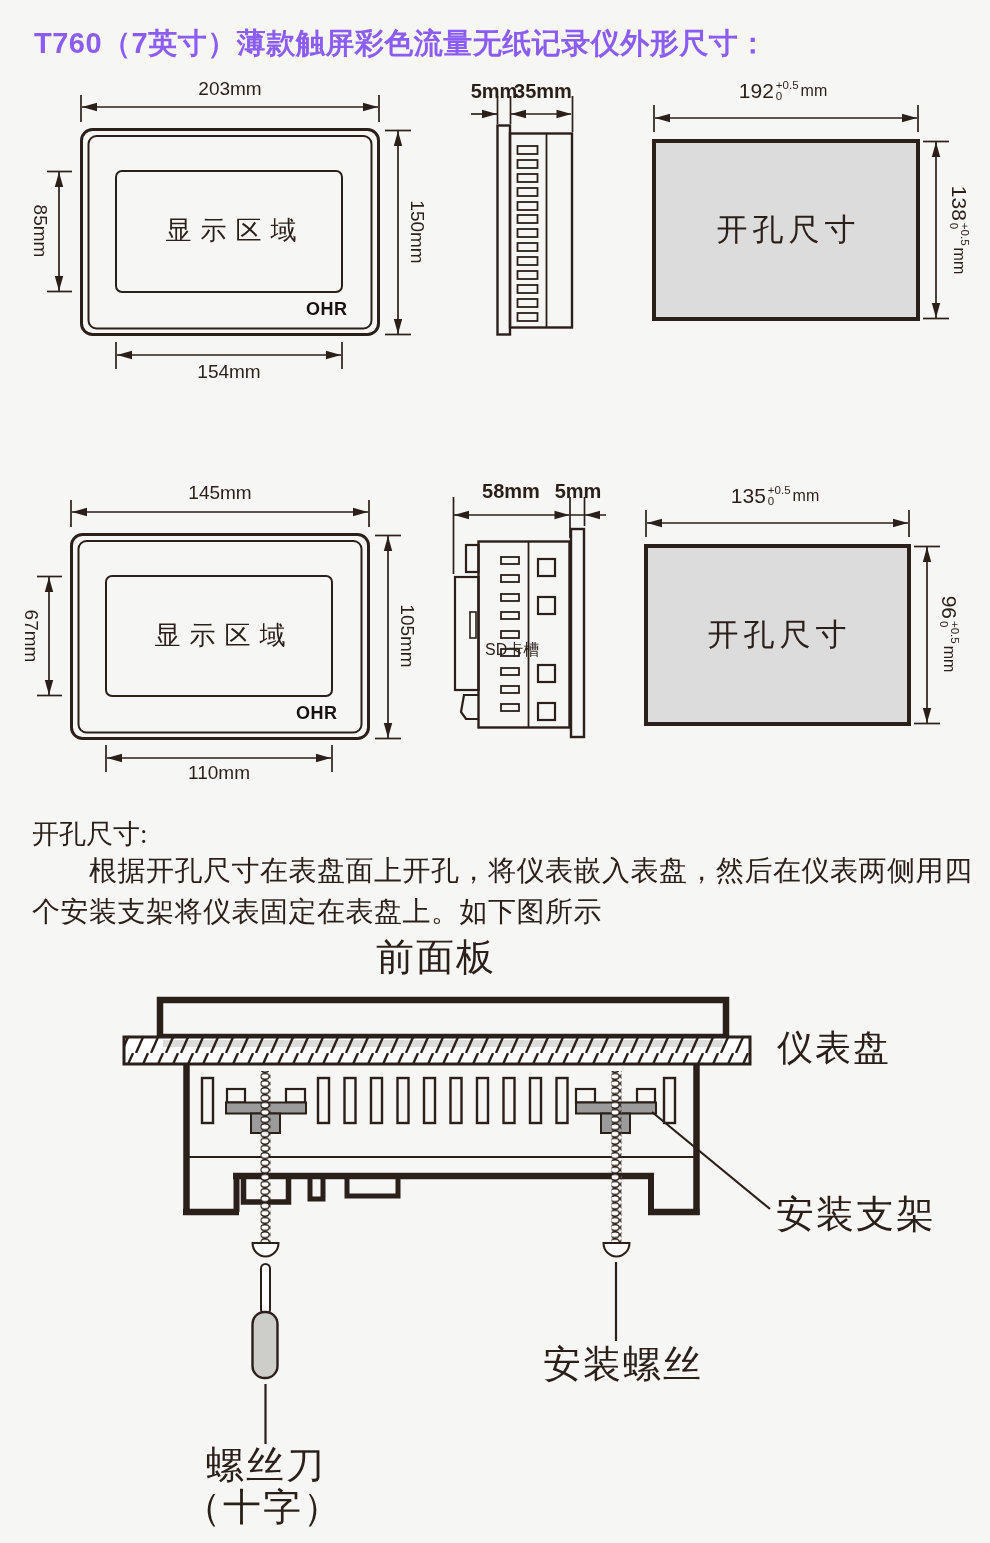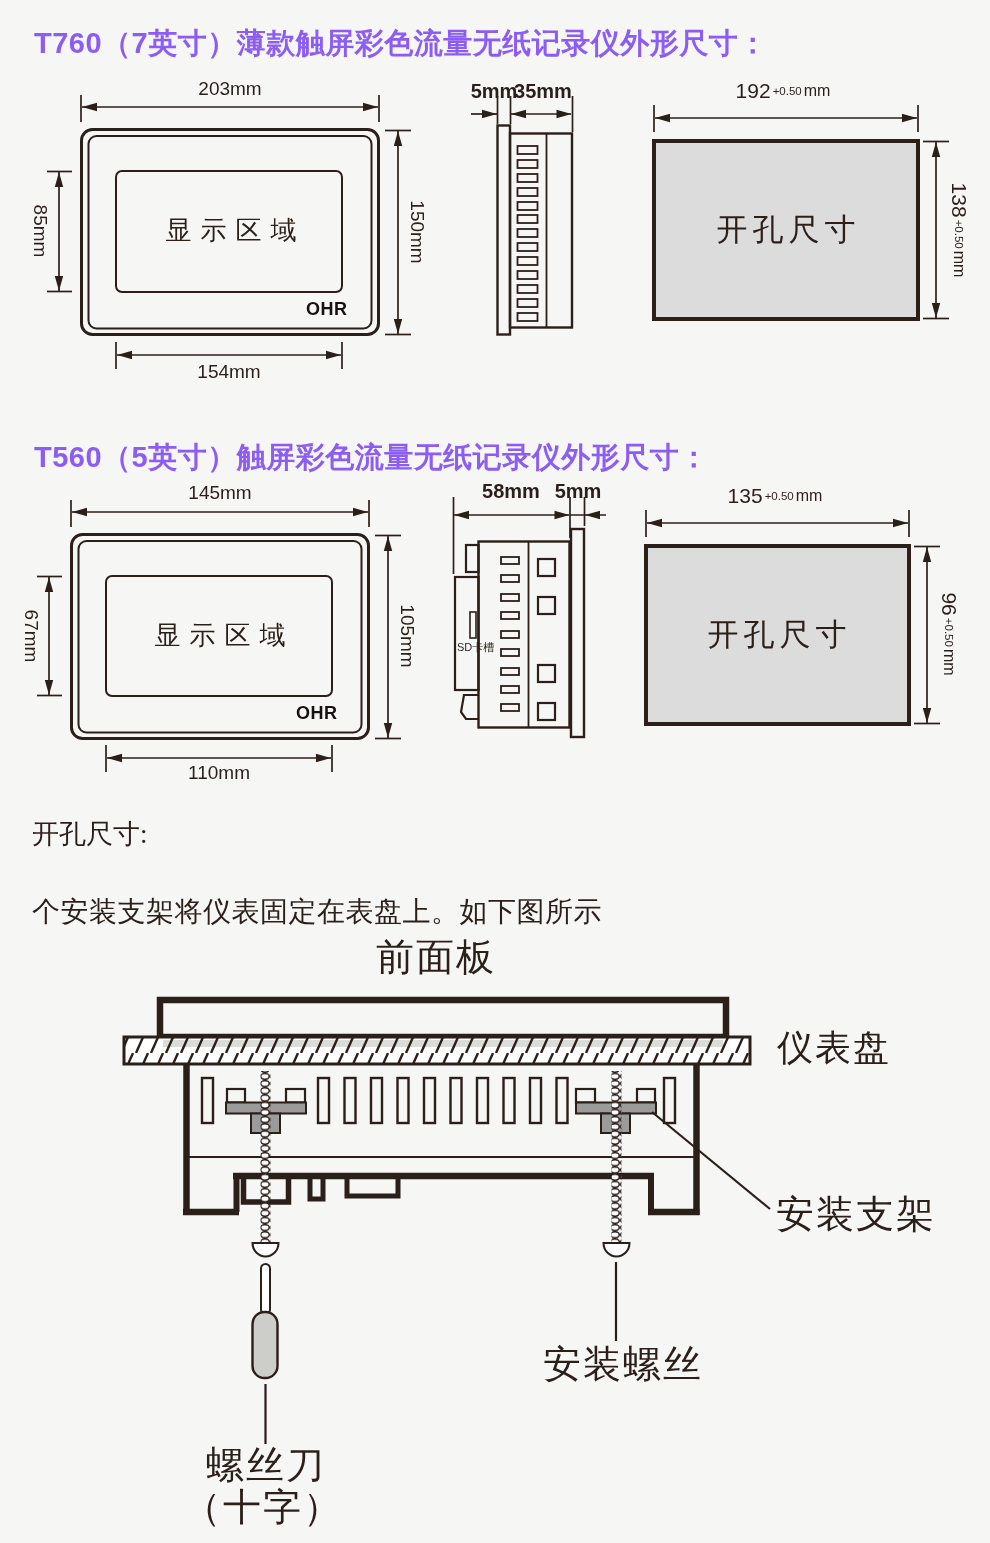--- a/index.html
+++ b/index.html
@@ -13,23 +13,23 @@
   .title{font-weight:700;font-size:29px;letter-spacing:0.5px;color:#8b5cf6;}
   .dim{font-size:19px;}
   .dimsm{font-size:20px;font-weight:bold;}
   .ctr{transform:translate(-50%,-50%);}
   .hctr{transform:translate(-50%,0);}
   .vrot{transform:translate(-50%,-50%) rotate(90deg);}
   .serif{font-family:"Liberation Serif","DejaVu Serif",serif;}
   .disp{font-size:26px;letter-spacing:9px;text-indent:9px;}
   .cut{font-size:31px;letter-spacing:5px;text-indent:5px;}
   .logo{font-size:18px;font-weight:800;letter-spacing:0.5px;color:#17120f;}
-  .sdlbl{font-size:11px;letter-spacing:0px;}
+  .sdlbl{font-size:16px;letter-spacing:0px;padding-left:28px;}
   .tol{display:inline-flex;align-items:center;font-size:21px;}
-  .tolstack{display:inline-flex;flex-direction:row;align-items:flex-start;
+  .tolstack{display:inline-flex;flex-direction:column;align-items:flex-start;
     font-size:11.5px;line-height:11px;margin:0 2px 0 2px;}
   .tolunit{font-size:16px;}
   .h1cn{font-size:27px;}
   .para{font-size:28px;letter-spacing:0.5px;}
   .big38{font-size:38px;letter-spacing:2px;}
   .big36{font-size:36px;letter-spacing:2px;}
 </style>
 </head>
 <body>
 
@@ -279,21 +279,20 @@
     </span>
 <span class="lbl tol vrot" style="left:959px;top:230px">
       <span>138</span>
       <span class="tolstack">
         <span>+0.5</span>
         <span>0</span>
       </span>
       <span class="tolunit">mm</span>
     </span>
 
-<span class="lbl title" style="left:34px;top:442px">T560（5英寸）触屏彩色流量无纸记录仪外形尺寸：</span>
 
 <span class="lbl dim ctr" style="left:220px;top:493px">145mm</span>
 <span class="lbl dim vrot" style="left:31px;top:636px">67mm</span>
 <span class="lbl dim vrot" style="left:407px;top:636px">105mm</span>
 <span class="lbl dim ctr" style="left:219px;top:773px">110mm</span>
 <span class="lbl serif disp ctr" style="left:220px;top:636px">显示区域</span>
 <span class="lbl logo" style="left:296px;top:704px">OHR</span>
 <span class="lbl dimsm ctr" style="left:511px;top:491px">58mm</span>
 <span class="lbl dimsm ctr" style="left:578px;top:491px">5mm</span>
 <span class="lbl sdlbl" style="left:457px;top:642px">SD卡槽</span>
@@ -309,20 +308,21 @@
 <span class="lbl tol vrot" style="left:949px;top:634px">
       <span>96</span>
       <span class="tolstack">
         <span>+0.5</span>
         <span>0</span>
       </span>
       <span class="tolunit">mm</span>
     </span>
 
 <span class="lbl serif h1cn" style="left:32px;top:820px">开孔尺寸:</span>
+<span class="lbl serif para" style="left:32px;top:856px">　　根据开孔尺寸在表盘面上开孔，将仪表嵌入表盘，然后在仪表两侧用四</span>
 <span class="lbl serif para" style="left:32px;top:897px">个安装支架将仪表固定在表盘上。如下图所示</span>
 
 <span class="lbl serif big38 hctr" style="left:436px;top:938px">前面板</span>
 <span class="lbl serif big36" style="left:777px;top:1030px">仪表盘</span>
 <span class="lbl serif big38" style="left:776px;top:1195px">安装支架</span>
 <span class="lbl serif big38" style="left:543px;top:1345px">安装螺丝</span>
 <span class="lbl serif big38 hctr" style="left:266px;top:1446px">螺丝刀</span>
 <span class="lbl serif big38 hctr" style="left:263px;top:1488px">（十字）</span>
 
 </div>

